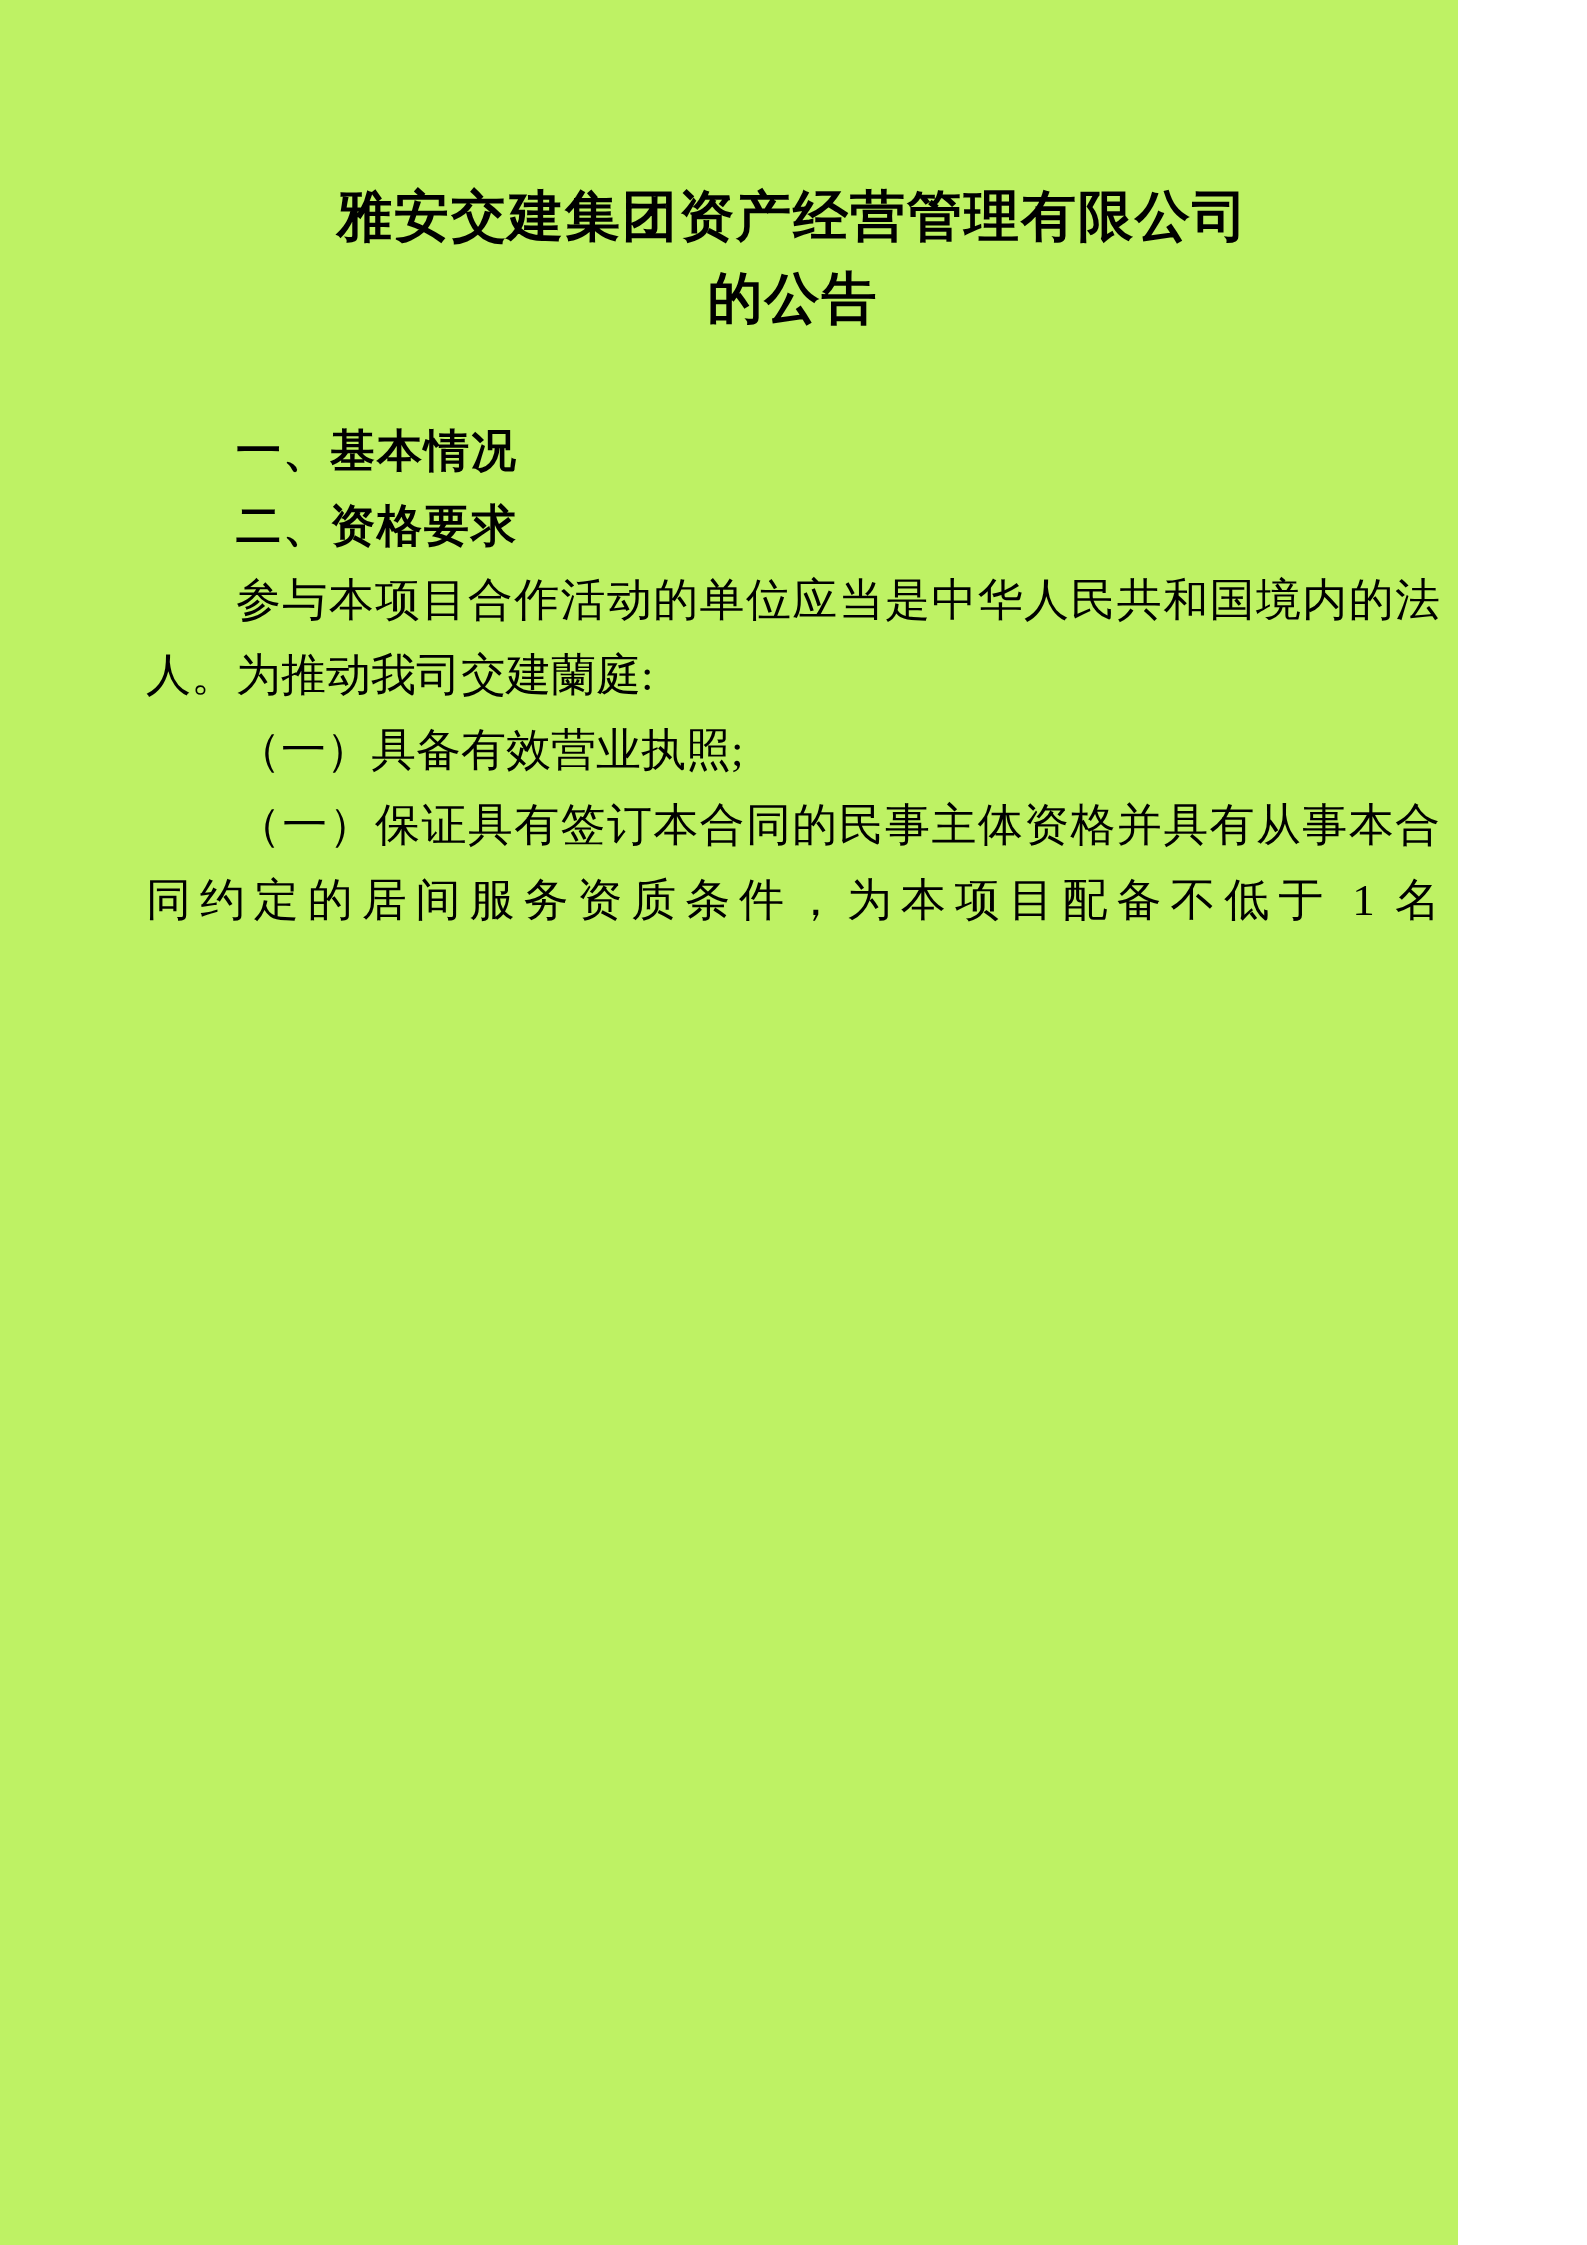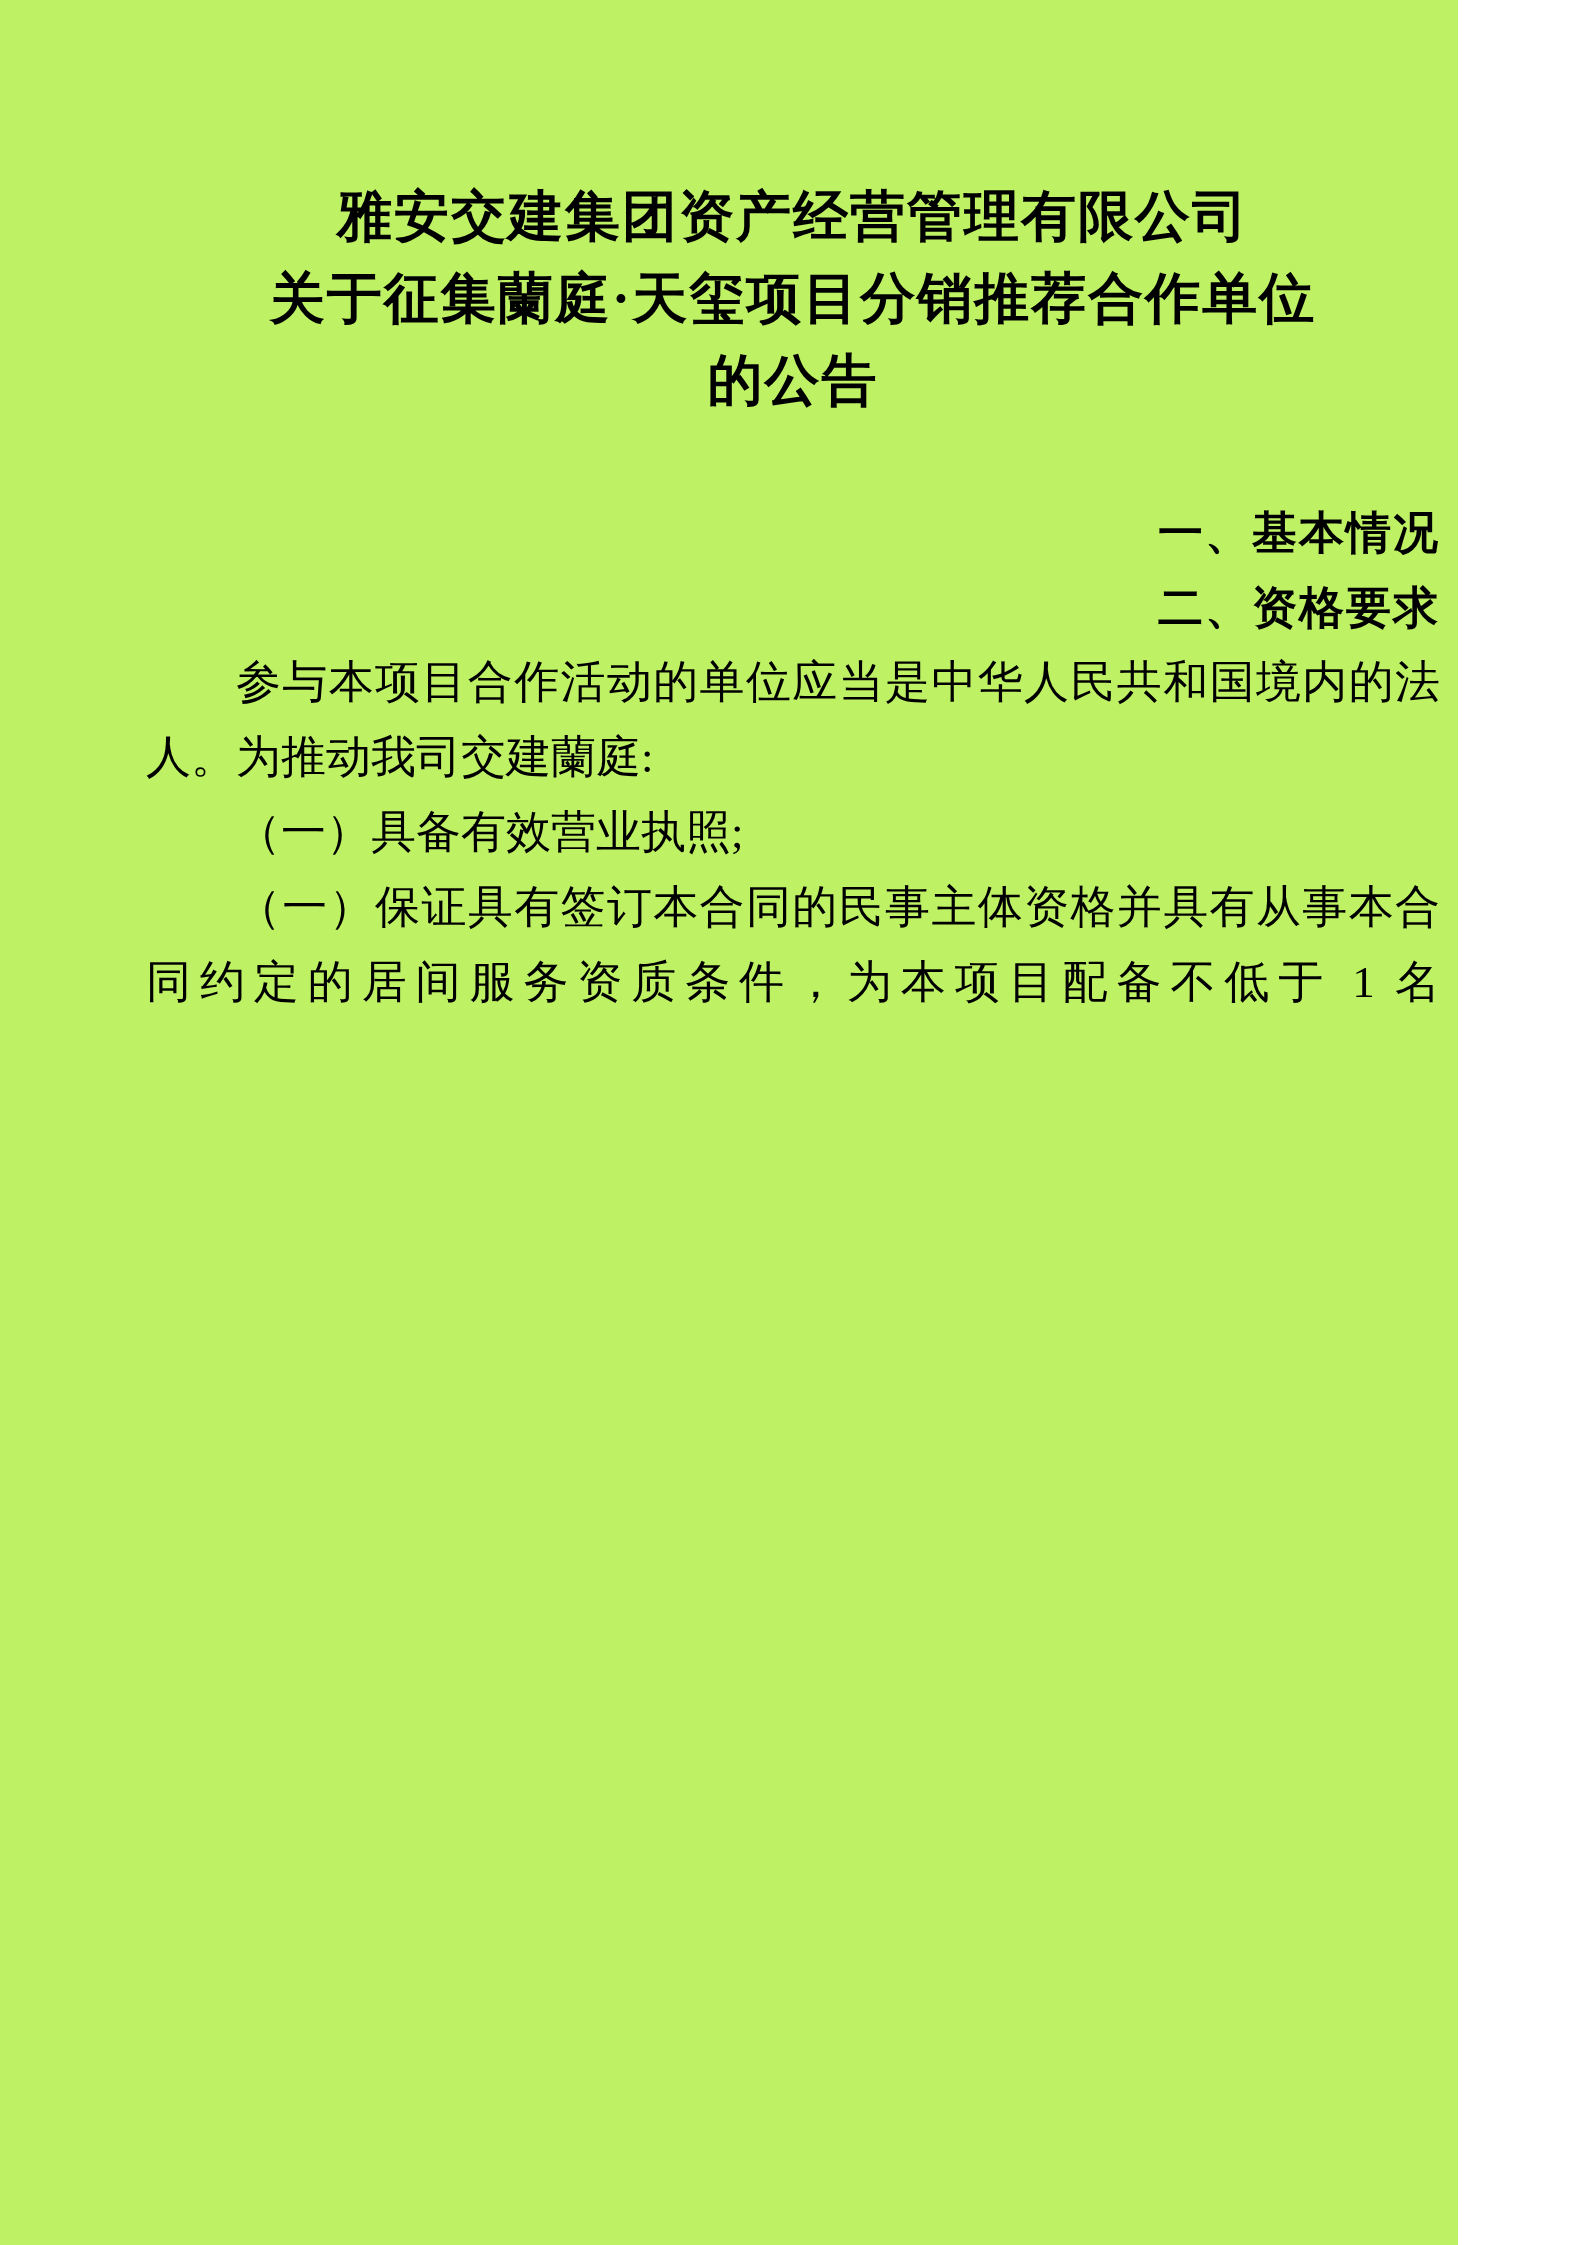--- a/index.html
+++ b/index.html
@@ -40,37 +40,36 @@
   p.para {
     margin: 0;
     padding: 0;
     text-indent: 2em;
     text-align: justify;
     word-break: break-all;
   }
   p.para.heading {
     font-family: "Liberation Sans", sans-serif;
     font-weight: bold;
-    text-align: right;
+    text-align: left;
     letter-spacing: 2px;
   }
   p.para.cont {
     
     text-align-last: justify;
   }
 </style>
 </head>
 <body>
 
 <div class="page">
   <div class="content">
 
     <div class="doc-title">
       <div>雅安交建集团资产经营管理有限公司</div>
-      <div>关于征集蘭庭·天玺项目分销推荐合作单位</div>
       <div>的公告</div>
     </div>
 
     <div class="doc-body">
       <p class="para heading">一、基本情况</p>
       <p class="para heading">二、资格要求</p>
       <p class="para">参与本项目合作活动的单位应当是中华人民共和国境内的法人。为推动我司交建蘭庭:</p>
       <p class="para">（一）具备有效营业执照;</p>
       <p class="para cont">（一）保证具有签订本合同的民事主体资格并具有从事本合同约定的居间服务资质条件，为本项目配备不低于 1 名</p>
     </div>

